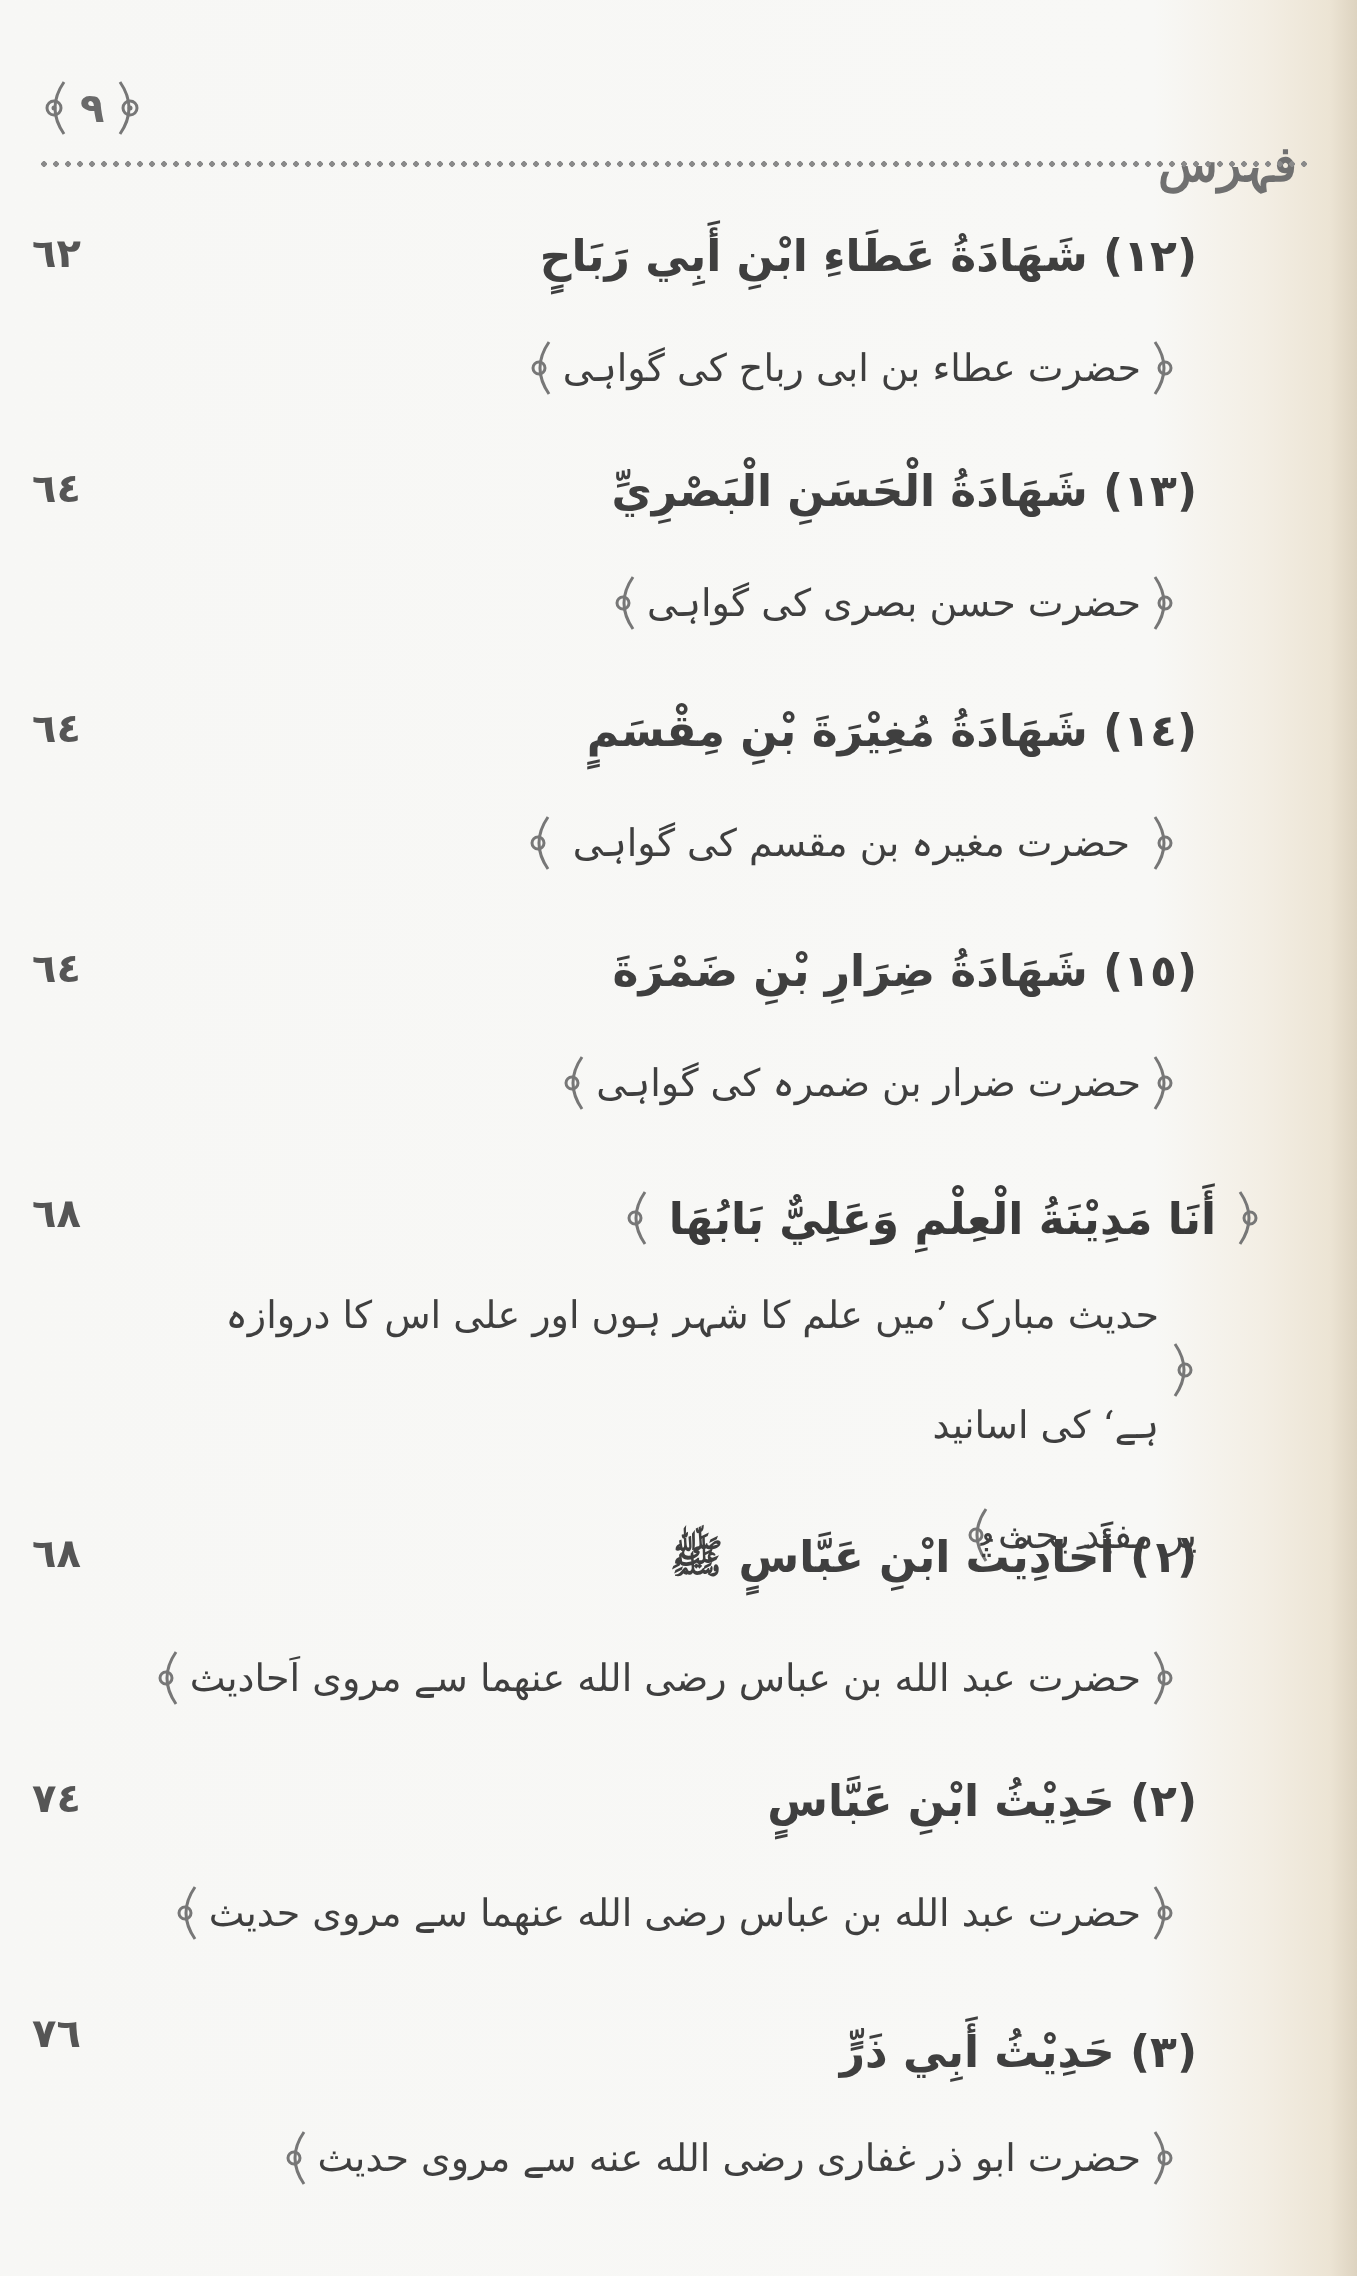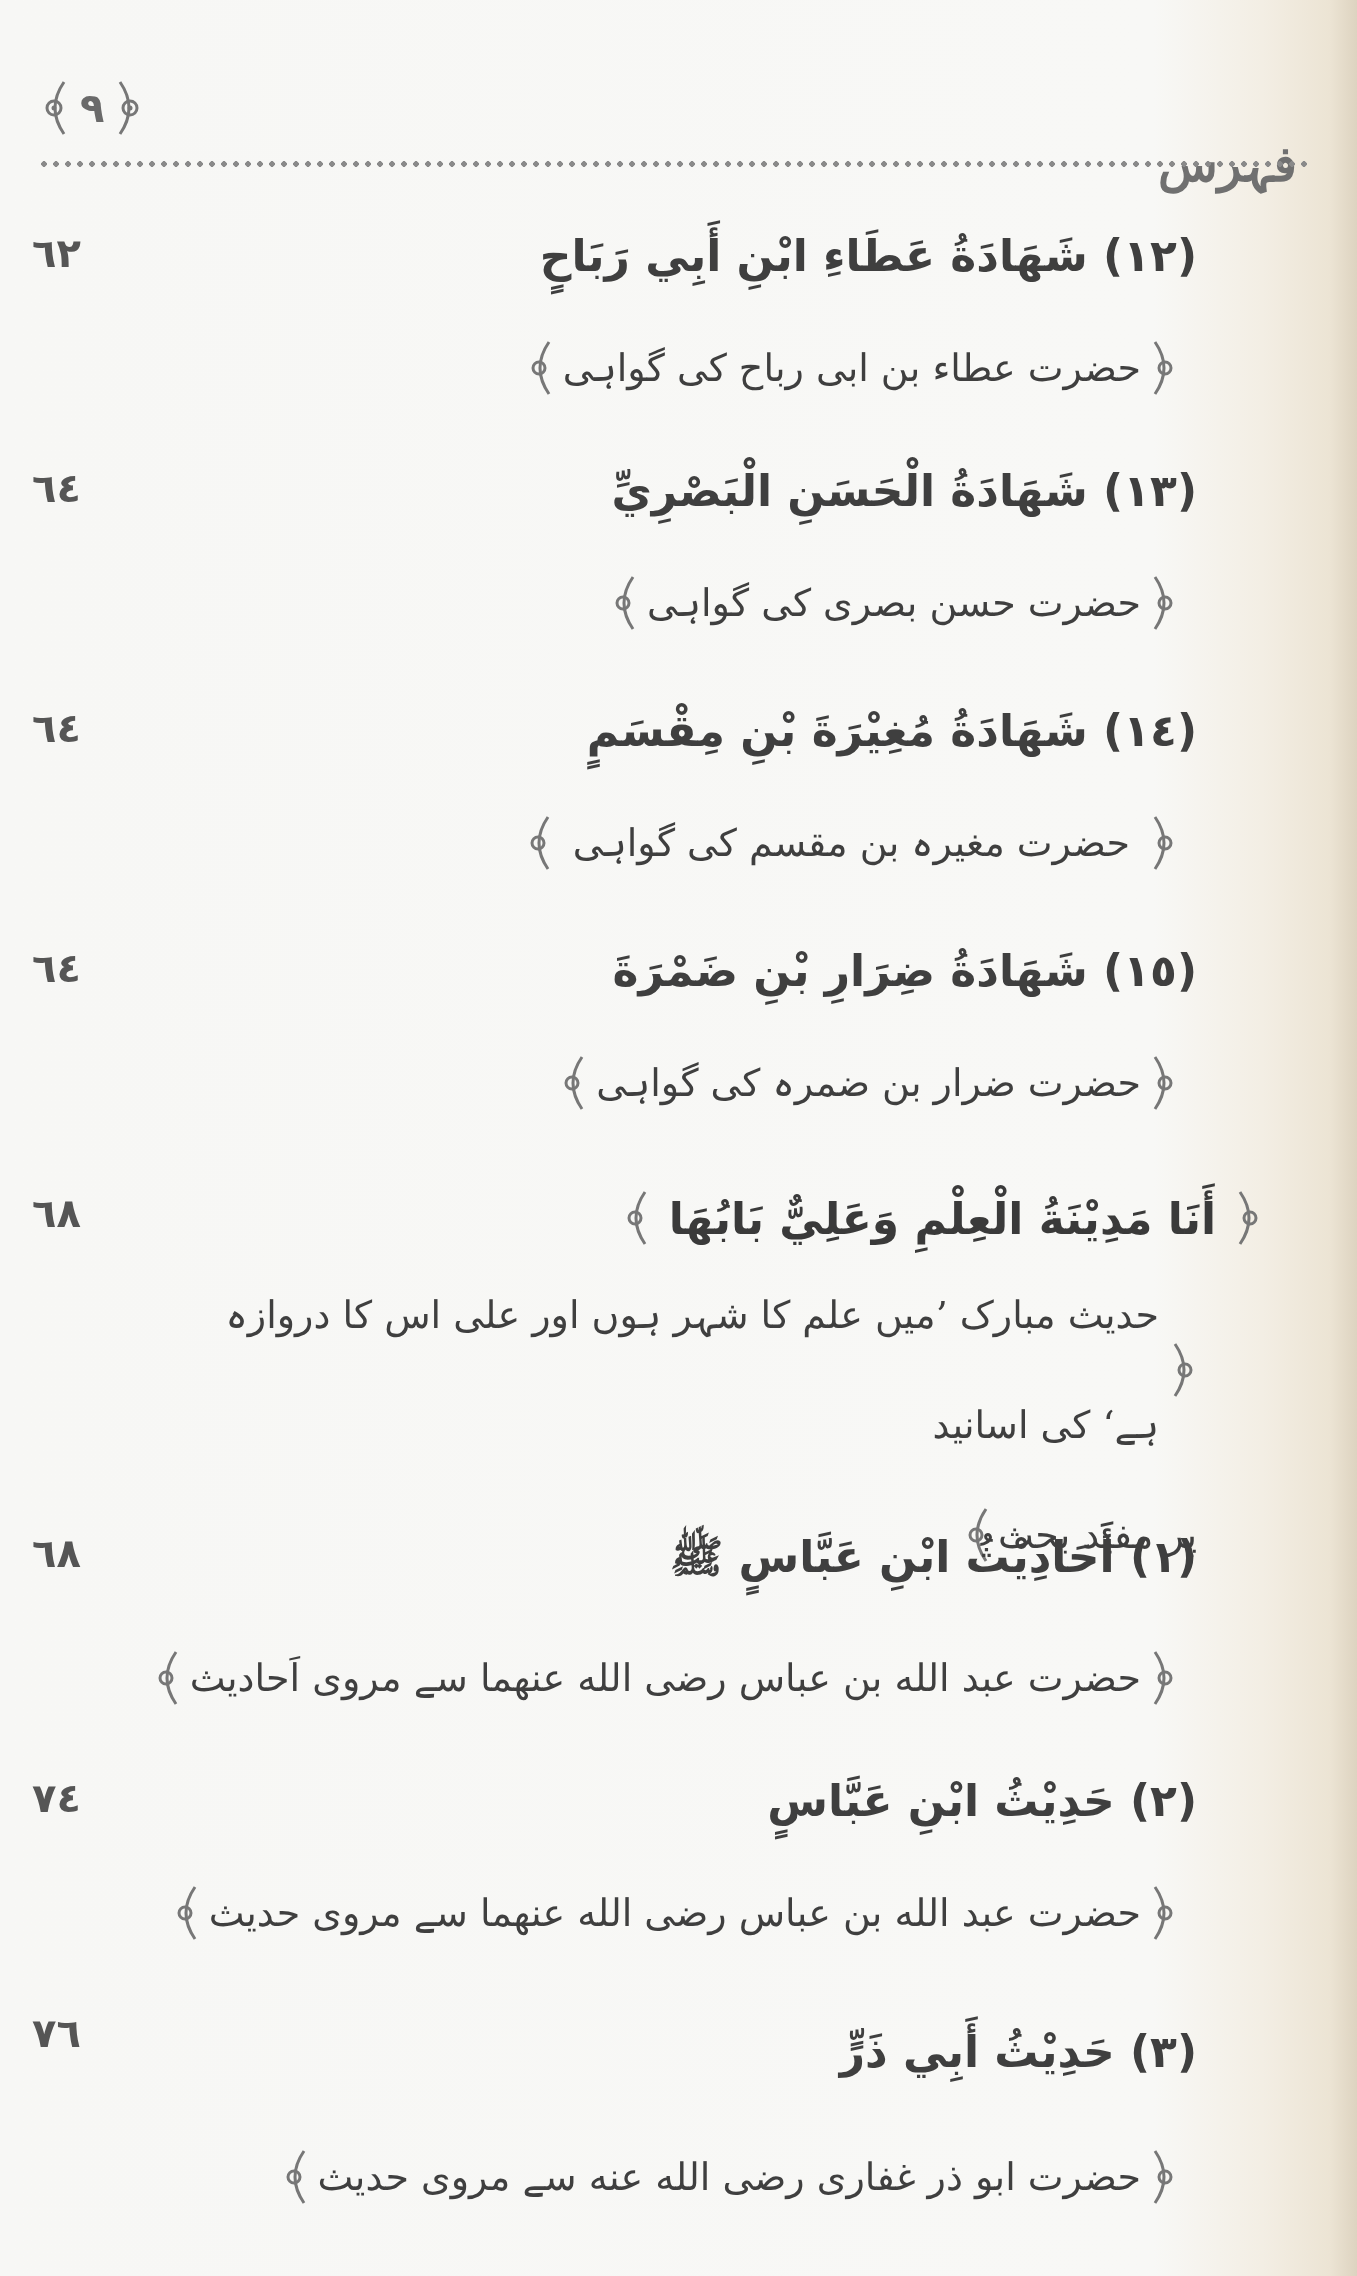--- a/index.html
+++ b/index.html
@@ -252,21 +252,21 @@
             <path d="M22 2 Q4 28 22 54" stroke="#777" stroke-width="3" fill="none"></path>
             <circle cx="12" cy="28" r="6" fill="none" stroke="#777" stroke-width="3"></circle>
           </svg>
         </span>
     </div>
   </div>
 
   <div class="entry" style="top:2010px;">
     <div class="entry-page" style="top:0;">٧٦</div>
     <div class="entry-title" style="top:16px;">(٣) حَدِيْثُ أَبِي ذَرٍّ</div>
-    <div class="entry-sub" style="top:120px; right:180px;margin-top:19px;">
+    <div class="entry-sub" style="top:120px; right:180px;">
       <span class="orn">
           <svg viewBox="0 0 28 56">
             <path d="M6 2 Q24 28 6 54" stroke="#777" stroke-width="3" fill="none"></path>
             <circle cx="16" cy="28" r="6" fill="none" stroke="#777" stroke-width="3"></circle>
           </svg>
         </span>
       <span>حضرت ابو ذر غفاری رضی الله عنه سے مروی حدیث</span>
       <span class="orn">
           <svg viewBox="0 0 28 56">
             <path d="M22 2 Q4 28 22 54" stroke="#777" stroke-width="3" fill="none"></path>

